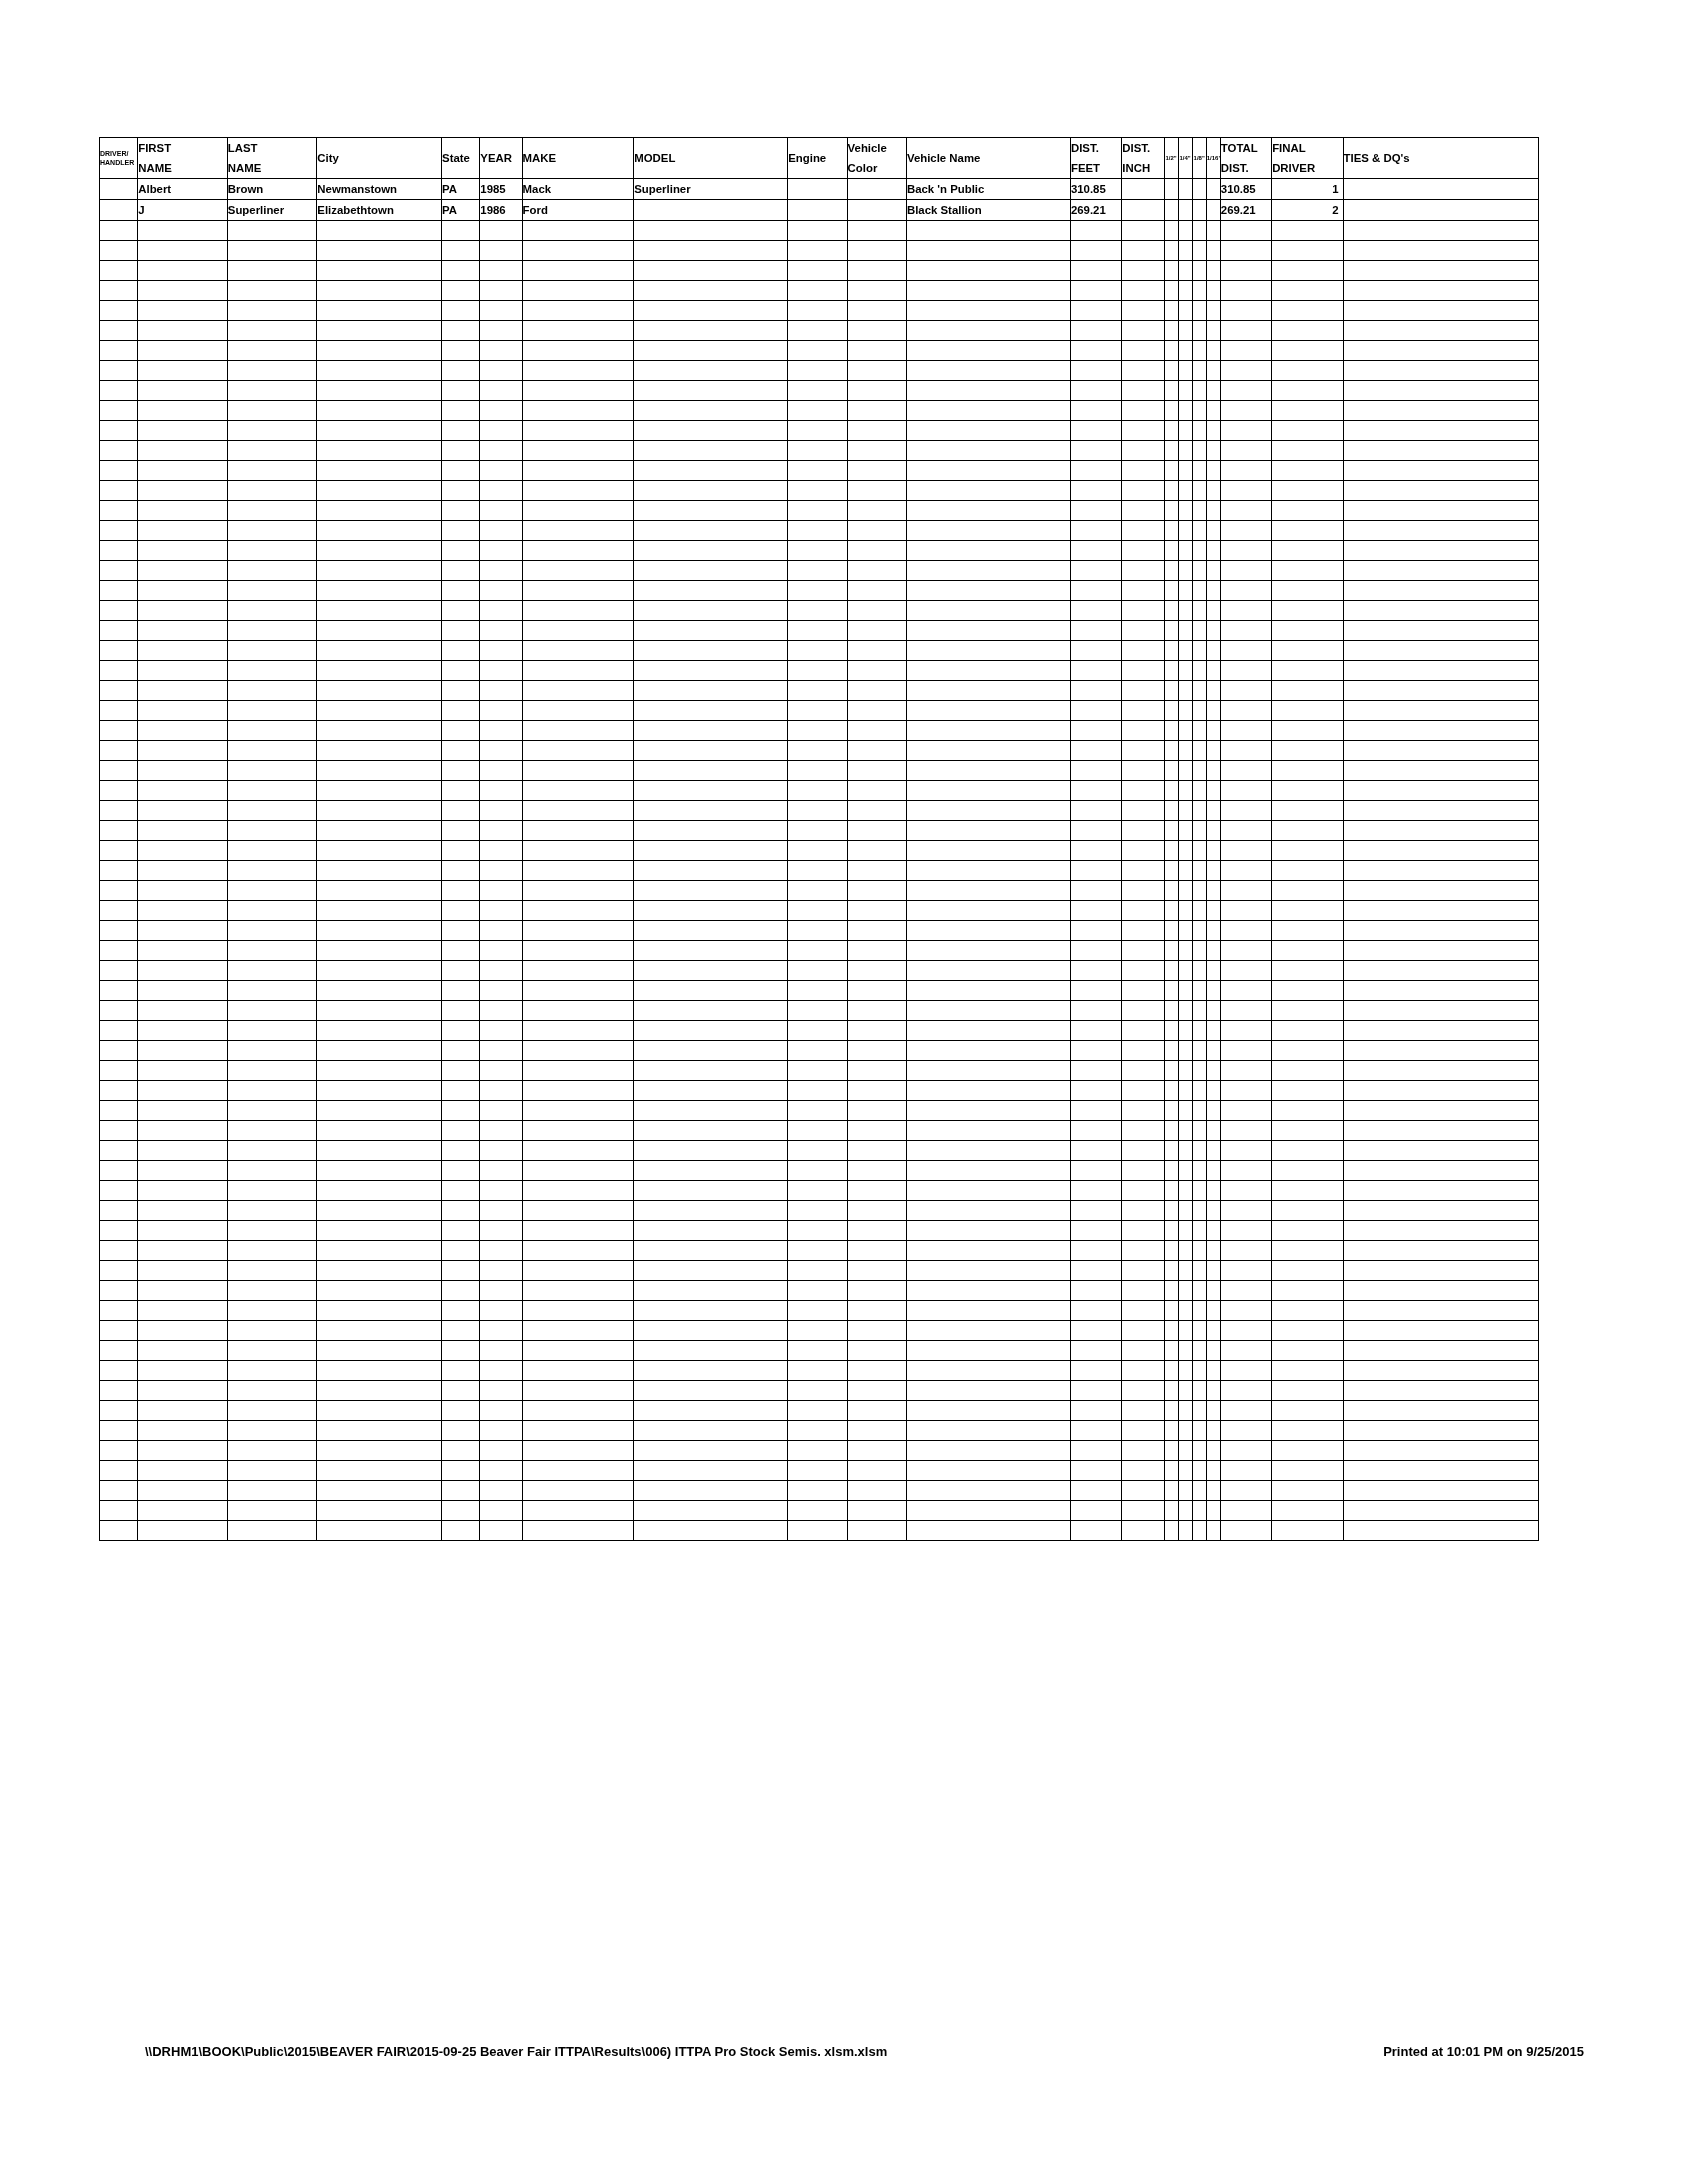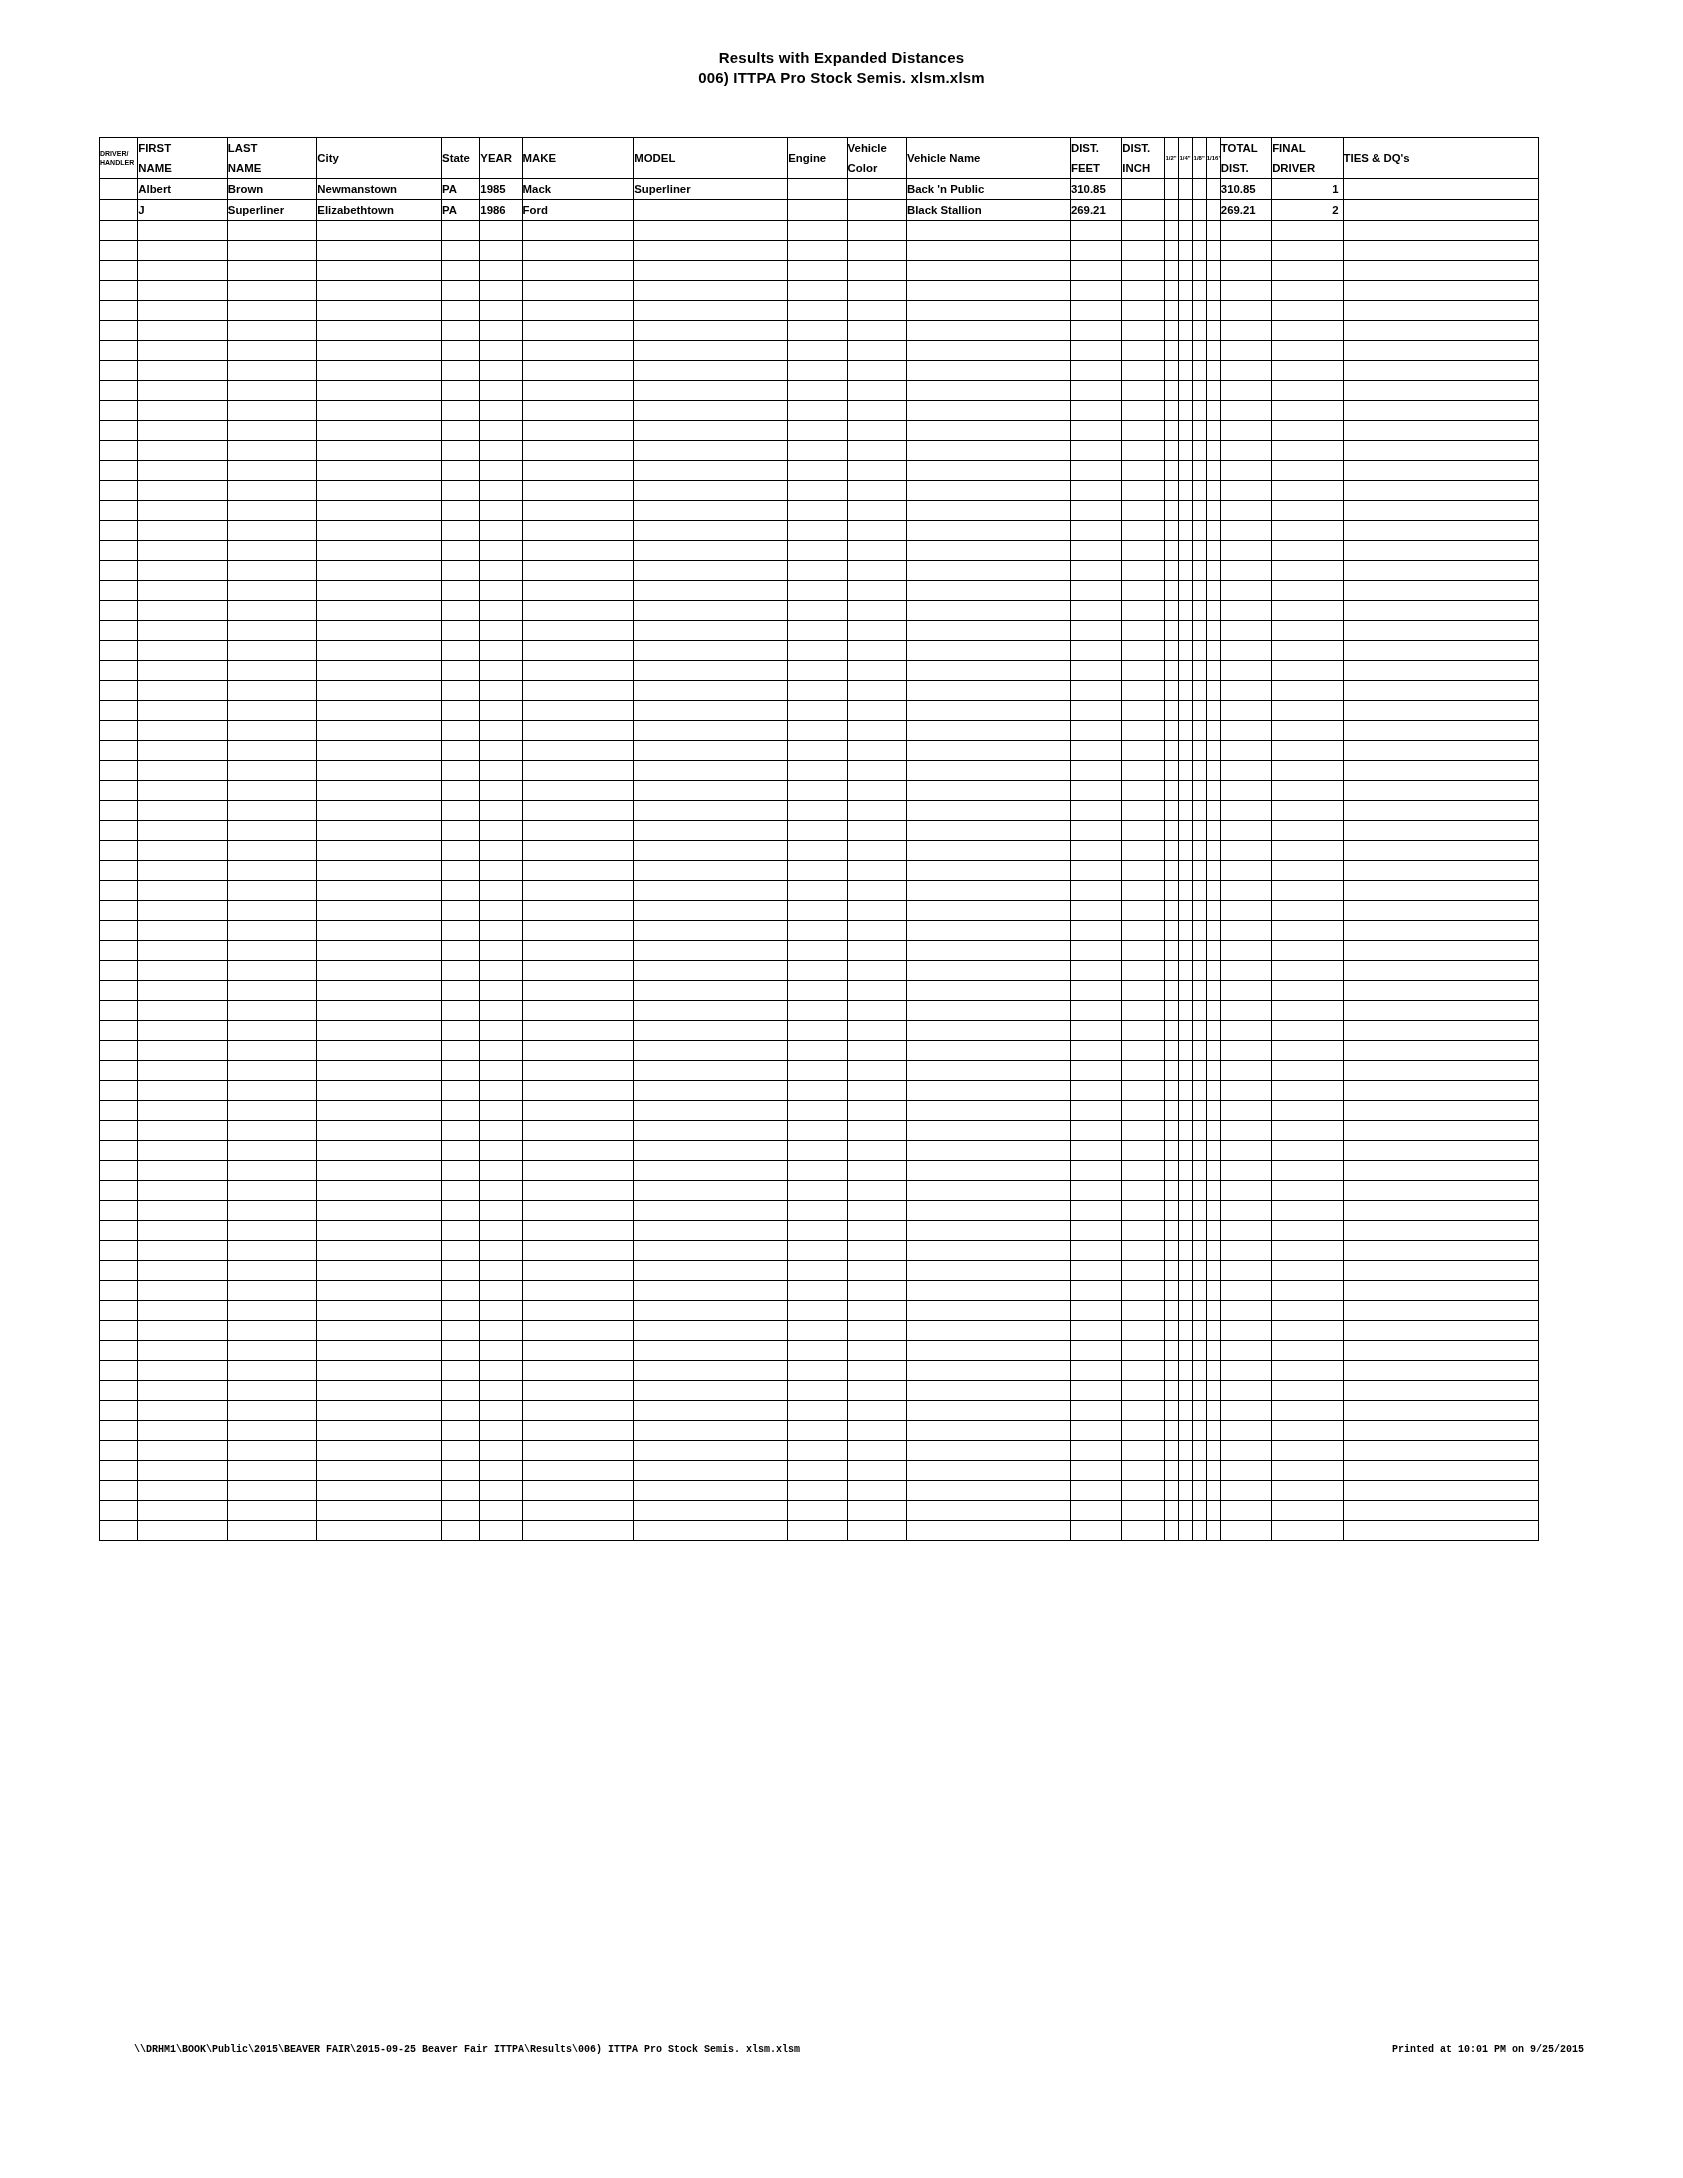--- a/index.html
+++ b/index.html
@@ -123,43 +123,38 @@
   col.c-f2      { width: 14px; }
   col.c-f3      { width: 14px; }
   col.c-f4      { width: 14px; }
   col.c-total   { width: 51px; }
   col.c-placing { width: 71px; }
   col.c-ties    { width: 194px; }
 
   
   .footer {
     position: absolute;
-    left: 134px;
+    left: 145px;
     right: 99px;
     top: 2044px;
     display: flex;
     justify-content: space-between;
     align-items: baseline;
-    font-size: 10px;
+    font-size: 13px;
     font-weight: bold;
     letter-spacing: 0px;
-    font-family: Liberation Mono, monospace;
   }
   .footer .path { text-align: left; }
   .footer .printed { text-align: right; }
 </style>
 </head>
 <body>
 
 <div class="page">
 
-  <div class="title-block">
-    <div class="title-line1">Results with Expanded Distances</div>
-    <div class="title-line2">006) ITTPA Pro Stock Semis. xlsm.xlsm</div>
-  </div>
 
   <div class="table-wrap">
     <table class="sheet">
       <colgroup>
         <col class="c-driver">
           <col class="c-first">
           <col class="c-last">
           <col class="c-city">
         <col class="c-state">
           <col class="c-year">

